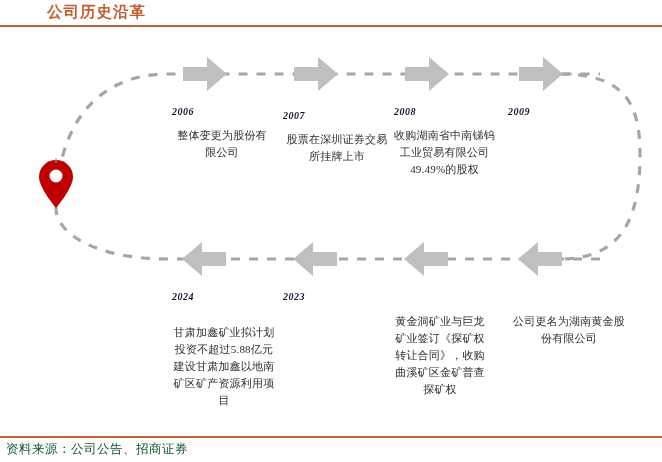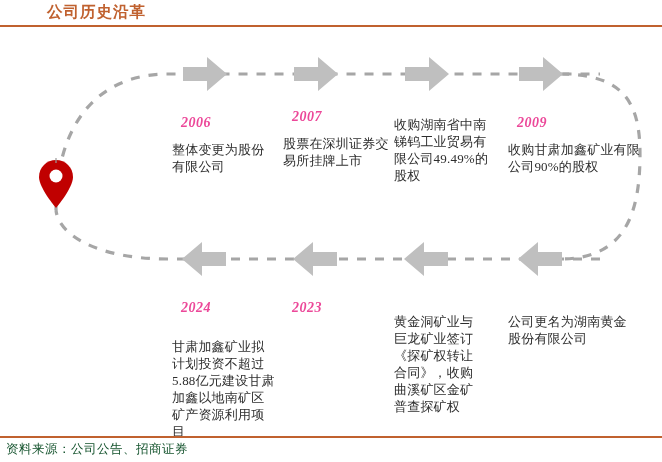--- a/index.html
+++ b/index.html
@@ -110,34 +110,35 @@
     width: 40px;
     height: 52px;
   }
   #pin svg { display: block; }
 
   
   .milestone {
     position: absolute;
   }
   .year {
-    font-size: 14px;
+    font-size: 10px;
     font-weight: bold;
     font-style: italic;
-    color: #ec4899;
+    color: #0f172a;
     letter-spacing: 0.5px;
     white-space: nowrap;
-    margin: 9px;
+    margin: 0;
   }
   .desc {
-    font-size: 13px;
+    font-size: 11px;
     color: #2e2e2e;
     line-height: 17px;
     letter-spacing: 0.2px;
     margin: 0;
+    text-align: center;
   }
 
   
   .m-top .year { text-align: left; }
   .m-top .desc { margin-top: 10px; }
 
   
   .m-bottom .year { text-align: left; }
   .m-bottom .desc { margin-top: 22px; }
 
@@ -225,32 +226,32 @@
       <rect x="19.4" y="0" width="1.2" height="5" fill="#9a9a9a"></rect>
     </svg>
   </div>
 
 
   <div class="milestone m-top" style="left:172px; top:106px; width:112px;">
     <div class="year">2006</div>
     <div class="desc" style="width:100px;">整体变更为股份有限公司</div>
   </div>
 
-  <div class="milestone m-top" style="left:283px; top:100px; width:120px;">
+  <div class="milestone m-top" style="left:283px; top:110px; width:120px;">
     <div class="year">2007</div>
     <div class="desc" style="width:108px;">股票在深圳证券交易所挂牌上市</div>
   </div>
 
   <div class="milestone m-top" style="left:394px; top:106px; width:120px;">
+    <div class="year">2008</div>
     <div class="desc" style="width:101px;">收购湖南省中南锑钨工业贸易有限公司49.49%的股权</div>
   </div>
 
   <div class="milestone m-top" style="left:508px; top:106px; width:150px;">
     <div class="year">2009</div>
-    <div class="desc" style="width:140px;">收购甘肃加鑫矿业有限公司90%的股权</div>
   </div>
 
   <div class="milestone m-bottom" style="left:172px; top:291px; width:120px;">
     <div class="year">2024</div>
     <div class="desc" style="width:104px;">甘肃加鑫矿业拟计划投资不超过5.88亿元建设甘肃加鑫以地南矿区矿产资源利用项目</div>
   </div>
 
   <div class="milestone m-bottom" style="left:283px; top:291px; width:120px;">
     <div class="year">2023</div>
   </div>

